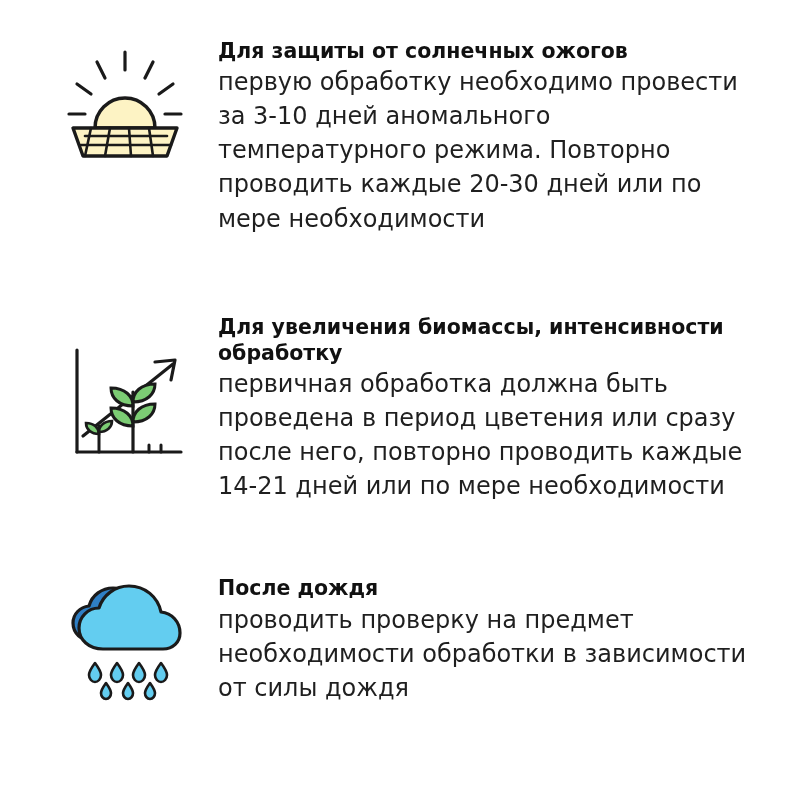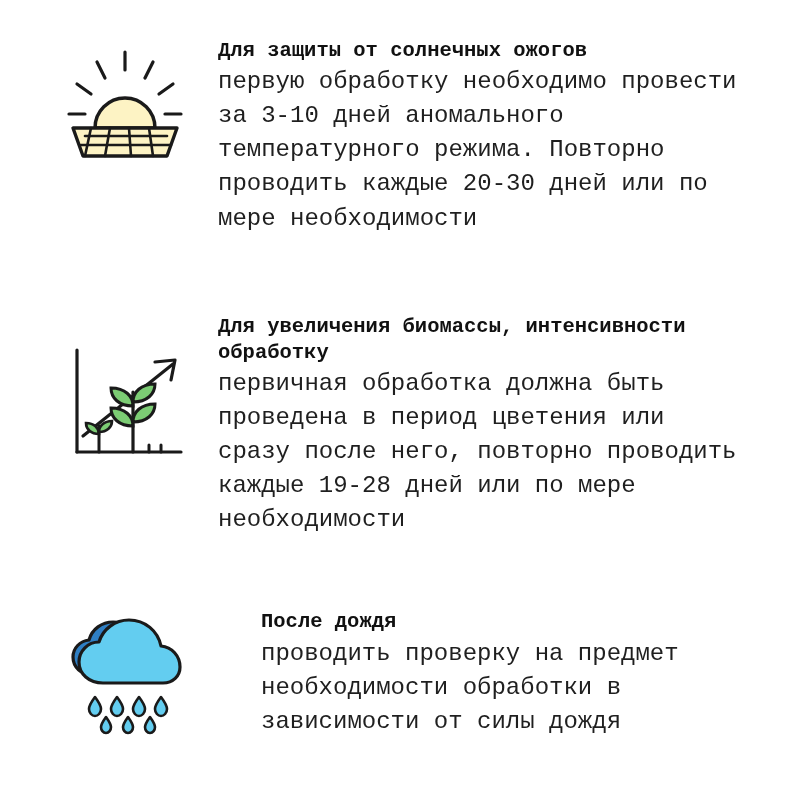--- a/index.html
+++ b/index.html
@@ -36,38 +36,37 @@
   }
 
   .item {
     display: flex;
     align-items: flex-start;
     padding: 0 40px 0 50px;
     box-sizing: border-box;
   }
   .item-1 { margin-top: 4px; }
   .item-2 { margin-top: 78px; }
-  .item-3 { margin-top: 72px; gap: 43px; }
+  .item-3 { margin-top: 72px; }
 
   .icon-wrap {
     width: 150px;
     min-width: 150px;
     display: flex;
     justify-content: center;
     align-items: flex-start;
     padding-top: 6px;
   }
   .item-2 .icon-wrap { padding-top: 26px; }
   .item-3 .icon-wrap { padding-top: 8px; }
 
   .text-wrap {
     flex: 1;
     padding-left: 18px;
     padding-right: 10px;
-    font-family: Liberation Mono, monospace;
   }
   .item-heading {
     font-size: 20.5px;
     font-weight: bold;
     color: #111111;
     line-height: 1.28;
     margin: 0 0 1px 0;
   }
   .item-body {
     font-size: 24px;
@@ -132,21 +131,21 @@
           <path d="M44 94 C36 94 31 89 31 83 C39 83 44 88 44 94 Z" fill="#7ccc74" stroke="#1a1a1a" stroke-width="2.6"></path>
           <path d="M44 92 C52 92 57 87 57 81 C49 81 44 86 44 92 Z" fill="#7ccc74" stroke="#1a1a1a" stroke-width="2.6"></path>
           <g stroke="#1a1a1a" stroke-width="3" stroke-linecap="round">
             <line x1="94" y1="112" x2="94" y2="105"></line>
             <line x1="106" y1="112" x2="106" y2="105"></line>
           </g>
         </svg>
       </div>
       <div class="text-wrap">
         <p class="item-heading">Для увеличения биомассы, интенсивности обработку</p>
-        <p class="item-body">первичная обработка должна быть проведена в период цветения или сразу после него, повторно проводить каждые 19-28 дней или по мере необходимости</p>
+        <p class="item-body">первичная обработка должна быть проведена в период цветения или сразу после него, повторно проводить каждые 14-21 дней или по мере необходимости</p>
       </div>
     </div>
 
     <div class="item item-3">
       <div class="icon-wrap">
         <svg width="140" height="120" viewBox="0 0 140 120" fill="none" xmlns="http://www.w3.org/2000/svg">
           <path d="M38 58 C26 58 18 50 18 40 C18 31 25 24 34 23 C37 12 47 5 58 5 C70 5 80 13 83 24 L70 58 Z" fill="#2f7fc4" stroke="#1a1a1a" stroke-width="3.2" stroke-linejoin="round"></path>
           <path d="M48 66 C34 66 24 57 24 45 C24 34 33 25 44 25 C48 12 60 3 74 3 C90 3 103 14 106 29 C117 30 125 39 125 50 C125 59 118 66 108 66 Z" fill="#63cdf0" stroke="#1a1a1a" stroke-width="3.2" stroke-linejoin="round"></path>
           <g fill="#63cdf0" stroke="#1a1a1a" stroke-width="2.6" stroke-linejoin="round">
             <path d="M40 80 C40 80 34 88 34 92 C34 96 37 99 40 99 C43 99 46 96 46 92 C46 88 40 80 40 80 Z"></path>

